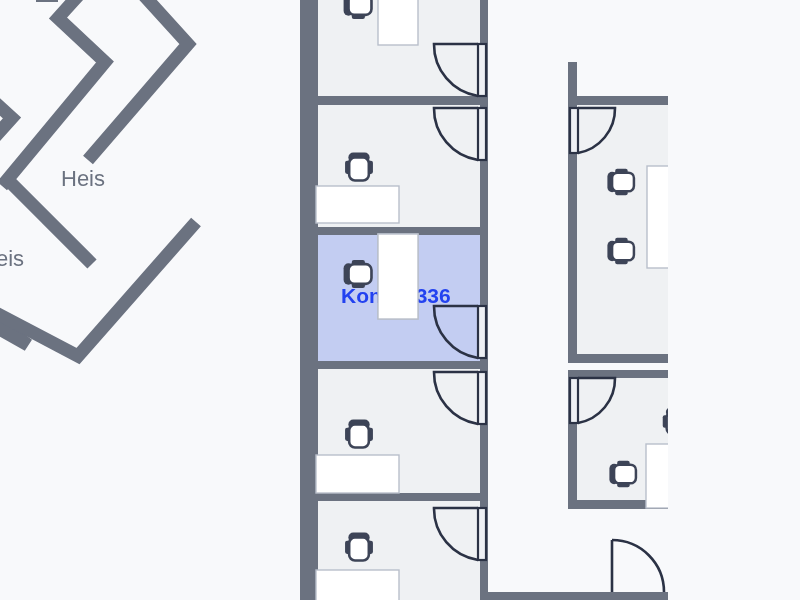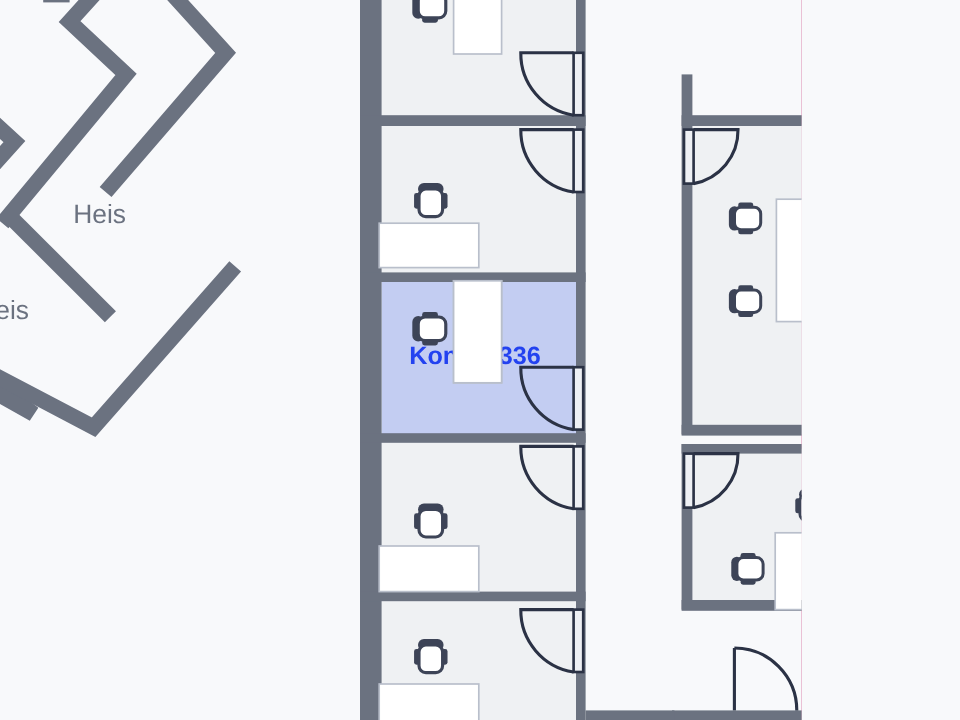--- a/index.html
+++ b/index.html
@@ -8,21 +8,21 @@
     background: #f8f9fb;
   }
   body {
     font-family: "Liberation Sans", sans-serif;
   }
   #floorplan-viewport {
     position: relative;
     width: 668px;
     height: 600px;
     overflow: hidden;
-    background: #be185d;
+    background: #e5e5e5;
   }
   #floorplan-svg {
     display: block;
     width: 800px;
     height: 600px;
   }
   .room-label-text {
     font-family: "Liberation Sans", sans-serif;
     font-weight: bold;
     font-size: 21px;

